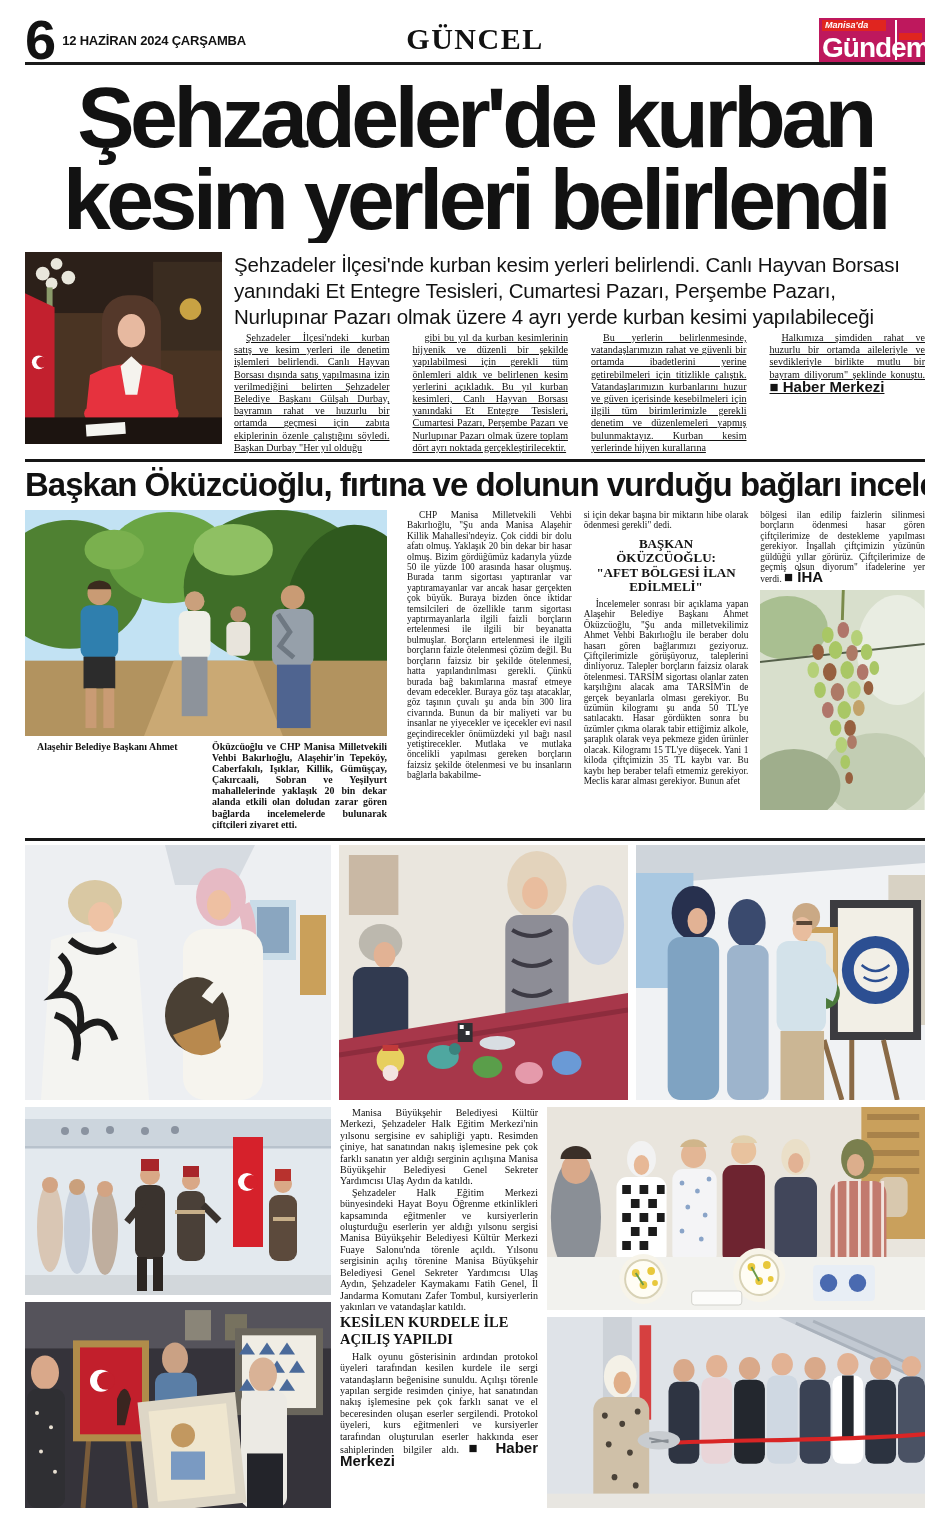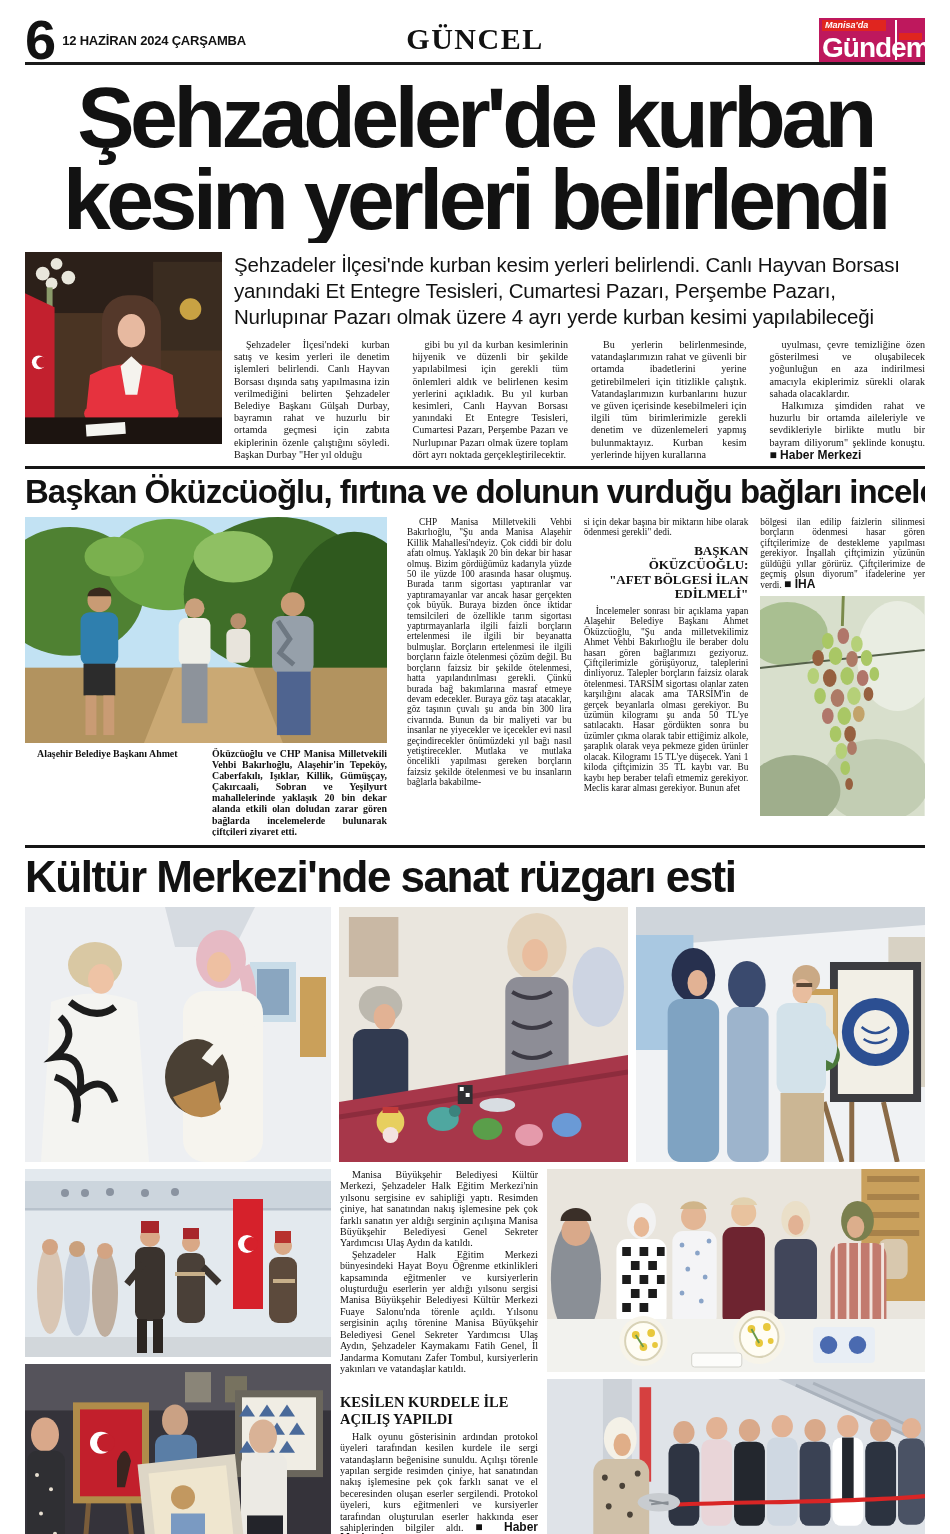--- a/index.html
+++ b/index.html
@@ -31,45 +31,45 @@
              letter-spacing:-1px;margin:2px 0 5px;height:39px;overflow:hidden;white-space:nowrap;}
   .headline3{font-family:"Liberation Sans",sans-serif;font-weight:bold;font-size:44px;
              letter-spacing:-1.5px;margin:3px 0 6px;height:49px;overflow:hidden;white-space:nowrap;}
   .rule{border:none;border-top:3px solid #161616;margin:6px 0 4px;}
   
   .art1{display:flex;gap:12px;}
   .a1-photo{width:197px;height:192px;flex:none;}
   .a1-right{flex:1;min-width:0;}
   .subheadline{font-family:"Liberation Sans",sans-serif;font-size:20.5px;line-height:1.26;
                letter-spacing:-.2px;height:80px;overflow:hidden;}
-  .a1-cols{display:flex;gap:23px;margin-top:7px;height:121px;overflow:hidden;}
+  .a1-cols{display:flex;gap:23px;margin-top:0;height:121px;overflow:hidden;text-decoration:underline;}
   .col{flex:1;min-width:0;font-size:10.1px;line-height:12.2px;text-align:justify;}
   p.np{margin:0;text-indent:12px;}
-  .credit{font-family:"Liberation Sans",sans-serif;font-weight:bold;font-size:12px;}
+  .credit{font-family:"Liberation Sans",sans-serif;font-weight:bold;font-size:15px;}
   
   .art2{display:flex;gap:12px;height:322px;overflow:hidden;margin-top:2px;}
   .a2-left{width:362px;flex:none;}
   .a2-photo{width:362px;height:226px;}
   .a2-caption{display:flex;gap:12px;margin-top:5px;height:88px;overflow:hidden;}
   .capcol{flex:1;min-width:0;font-weight:bold;font-size:9.9px;line-height:11.1px;text-align:justify;}
   .a2-cols{flex:1;display:flex;gap:12px;min-width:0;margin-left:8px;}
   .col2{flex:1;min-width:0;font-size:9.3px;line-height:10.4px;text-align:justify;}
   .subhead2{font-weight:bold;font-size:13px;line-height:1.12;white-space:pre-line;
-            margin:6px 0 4px;text-align:right;}
+            margin:6px 0 4px;text-align:center;}
   .grapes-wrap{width:100%;height:220px;margin-top:5px;}
   
   .photorow{display:flex;gap:8px;height:255px;margin:2px 0 7px;}
   .pr1{width:306px;flex:none;}
   .pr2,.pr3{flex:1;min-width:0;}
   .bottom{display:flex;gap:9px;height:401px;}
   .b-left{width:306px;flex:none;display:flex;flex-direction:column;gap:7px;}
   .b-left .ph-a{height:188px;flex:none;}
   .b-left .ph-b{flex:1;}
   .b-mid{width:198px;flex:none;font-size:10px;line-height:11.4px;text-align:justify;overflow:hidden;}
-  .subhead3{font-weight:bold;font-size:14.5px;line-height:1.12;white-space:pre-line;margin:20px 0 4px;}
+  .subhead3{font-weight:bold;font-size:14.5px;line-height:1.12;white-space:pre-line;margin:2px 0 4px;}
   .b-right{flex:1;min-width:0;display:flex;flex-direction:column;gap:7px;}
   .b-right .ph-c{height:203px;flex:none;}
   .b-right .ph-d{flex:1;}
   .photo{display:block;width:100%;height:100%;}
   svg{display:block;}
 </style>
 </head>
 <body>
 
 <div class="page">
@@ -122,21 +122,20 @@
         <div class="col">
             <p class="np">Şehzadeler İlçesi'ndeki kurban satış ve kesim yerleri ile denetim işlemleri belirlendi. Canlı Hayvan Borsası dışında satış yapılmasına izin verilmediğini belirten Şehzadeler Belediye Başkanı Gülşah Durbay, bayramın rahat ve huzurlu bir ortamda geçmesi için zabıta ekiplerinin özenle çalıştığını söyledi. Başkan Durbay "Her yıl olduğu</p>
           </div>
         <div class="col">
             <p class="np">gibi bu yıl da kurban kesimlerinin hijyenik ve düzenli bir şekilde yapılabilmesi için gerekli tüm önlemleri aldık ve belirlenen kesim yerlerini açıkladık. Bu yıl kurban kesimleri, Canlı Hayvan Borsası yanındaki Et Entegre Tesisleri, Cumartesi Pazarı, Perşembe Pazarı ve Nurlupınar Pazarı olmak üzere toplam dört ayrı noktada gerçekleştirilecektir.</p>
           </div>
         <div class="col">
             <p class="np">Bu yerlerin belirlenmesinde, vatandaşlarımızın rahat ve güvenli bir ortamda ibadetlerini yerine getirebilmeleri için titizlikle çalıştık. Vatandaşlarımızın kurbanlarını huzur ve güven içerisinde kesebilmeleri için ilgili tüm birimlerimizle gerekli denetim ve düzenlemeleri yapmış bulunmaktayız. Kurban kesim yerlerinde hijyen kurallarına</p>
           </div>
         <div class="col">
-          <p class="np">uyulması, çevre temizliğine özen gösterilmesi ve oluşabilecek yoğunluğun en aza indirilmesi amacıyla ekiplerimiz sürekli olarak sahada olacaklardır.</p>
           <p class="np"><span>Halkımıza şimdiden rahat ve huzurlu bir ortamda aileleriyle ve sevdikleriyle birlikte mutlu bir bayram diliyorum" şeklinde konuştu.</span>
             <span class="credit">■ Haber Merkezi</span></p>
         </div>
       </div>
     </div>
   </div>
 
   <hr class="rule">
 
   <h2 class="headline2">Başkan Öküzcüoğlu, fırtına ve dolunun vurduğu bağları inceledi</h2>
@@ -233,21 +232,20 @@
               <ellipse cx="92" cy="188" rx="4" ry="6" fill="#96603f"></ellipse>
             </g>
           </svg>
         </div>
       </div>
     </div>
   </div>
 
   <hr class="rule">
 
-  <h2 class="headline3">Kültür Merkezi'nde sanat rüzgarı esti</h2>
 
   <div class="photorow">
     <div class="pr1">
       <svg class="photo" viewBox="0 0 306 255" preserveAspectRatio="none">
         <rect width="306" height="255" fill="#edeff2"></rect>
         <path d="M140,0 L230,0 L210,40 L150,40 Z" fill="#d6dbe1"></path>
         <rect x="225" y="55" width="46" height="60" fill="#c9dce8"></rect>
         <rect x="232" y="62" width="32" height="46" fill="#8aa6c0"></rect>
         <rect x="275" y="70" width="26" height="80" fill="#caa05a"></rect>
         <ellipse cx="70" cy="58" rx="27" ry="23" fill="#d9c8a3"></ellipse>

